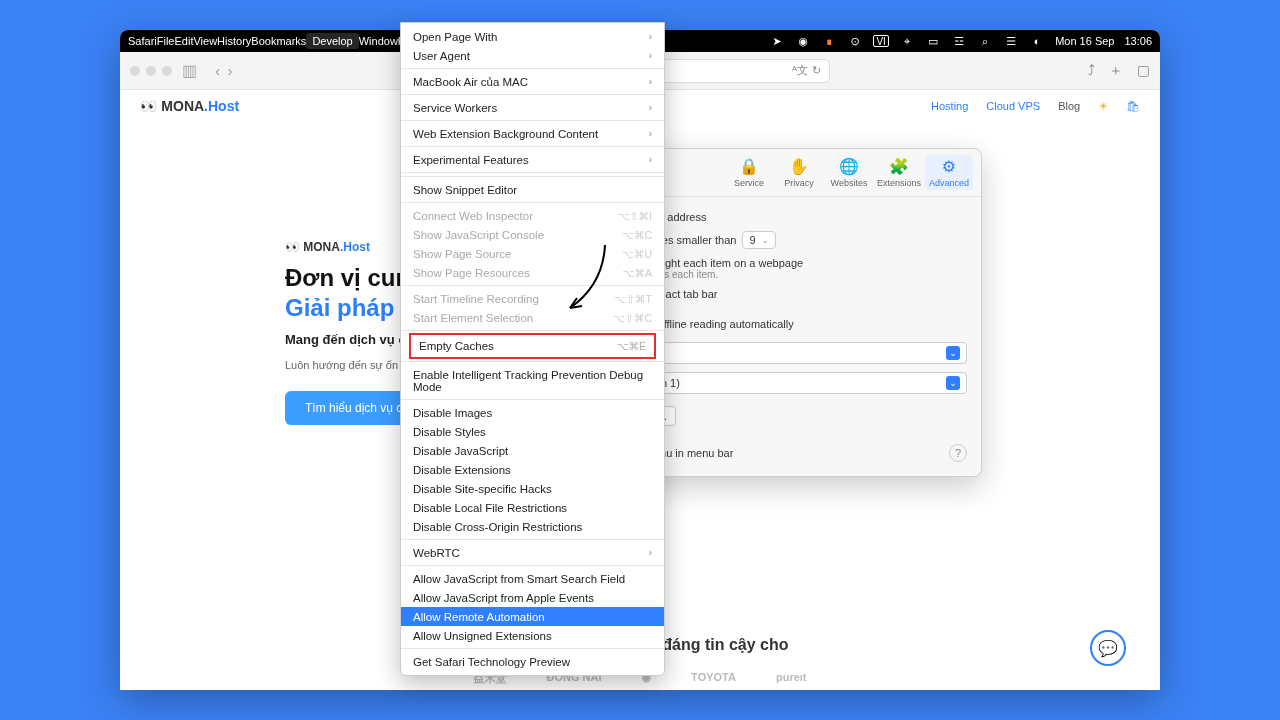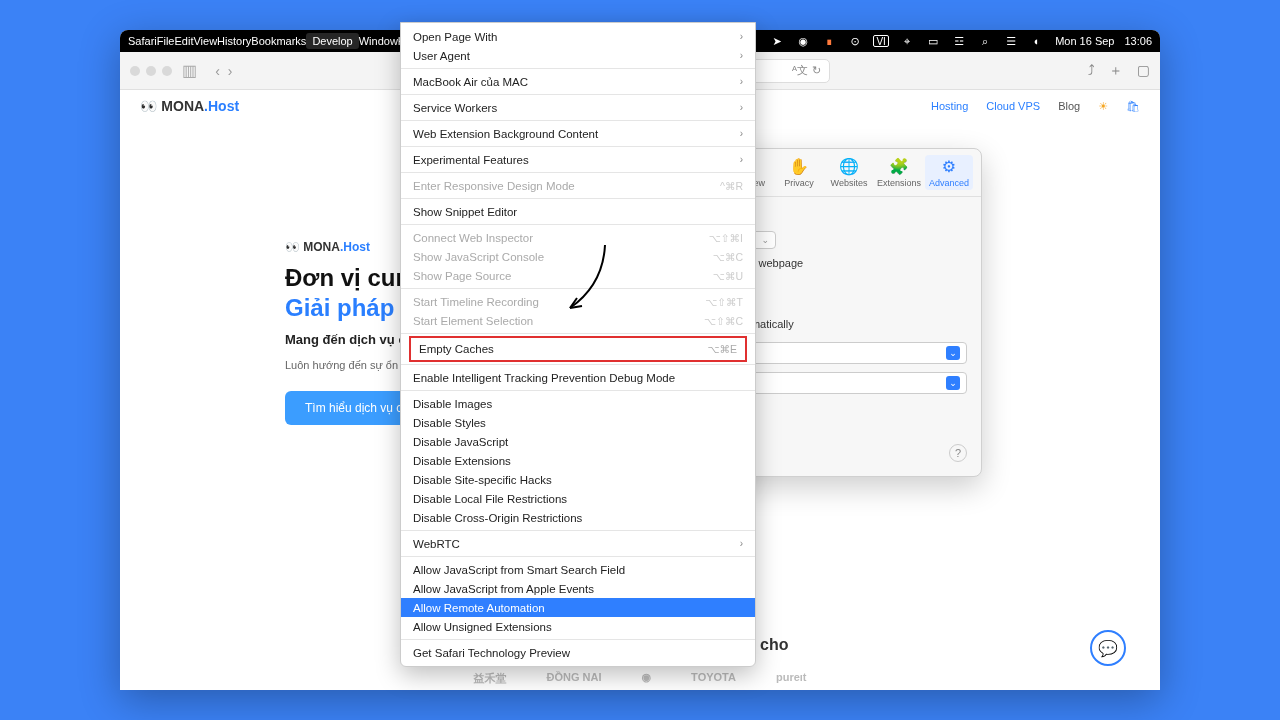--- a/index.html
+++ b/index.html
@@ -32,21 +32,21 @@
 
 .hero { position: absolute; left: 165px; top: 150px; }
 .hero-logo { font-size: 12px; font-weight: 600; color: #333; margin-bottom: 10px; }
 .hero-logo .host { color: #2a7fff; }
 .hero h1 { font-size: 24px; font-weight: 700; color: #111; margin-bottom: 2px; }
 .hero h1.blue { color: #2a7fff; }
 .hero .sub1 { font-size: 13px; font-weight: 600; margin-top: 10px; color: #222; }
 .hero .sub2 { font-size: 11px; color: #666; margin-top: 12px; }
 .hero .cta { margin-top: 20px; background: #3b9dff; color: #fff; border: none; padding: 10px 20px; border-radius: 6px; font-size: 12px; cursor: pointer; }
 
-.dropdown { position: absolute; left: 280px; top: -8px; width: 356px; background: #fff; border: 1px solid #ccc; border-radius: 0 0 6px 6px; box-shadow: 0 8px 24px rgba(0,0,0,0.25); z-index: 100; font-size: 11.5px; color: #222; padding: 4px 0; }
+.dropdown { position: absolute; left: 280px; top: -8px; width: 265px; background: #fff; border: 1px solid #ccc; border-radius: 0 0 6px 6px; box-shadow: 0 8px 24px rgba(0,0,0,0.25); z-index: 100; font-size: 11.5px; color: #222; padding: 4px 0; }
 .menu-item { display: flex; align-items: center; justify-content: space-between; padding: 3.5px 12px; cursor: default; }
 .menu-item.disabled { color: #aaa; }
 .menu-item.selected { background: #2f7fff; color: #fff; }
 .menu-item .shortcut { color: #aaa; font-size: 10.5px; }
 .menu-item.disabled .shortcut { color: #ccc; }
 .menu-item .chev { color: #888; font-size: 10px; }
 .menu-sep { height: 1px; background: #e5e5e5; margin: 3px 0; }
 .highlight-box { border: 2px solid #e03030; margin: -1px 8px; }
 .highlight-box .menu-item { padding: 5px 8px; }
 
@@ -162,21 +162,21 @@
       <span>◉</span>
       <span>TOYOTA</span>
       <span>pureıt</span>
     </div>
   </div>
 
   <div class="prefs-window">
     <div class="prefs-tabs">
       <div class="prefs-tab">
           <span class="ico">🔒</span>
-          <span class="lbl">Preview</span>
+          <span class="lbl">Service</span>
         </div>
       <div class="prefs-tab">
           <span class="ico">✋</span>
           <span class="lbl">Privacy</span>
         </div>
       <div class="prefs-tab">
           <span class="ico">🌐</span>
           <span class="lbl">Websites</span>
         </div>
       <div class="prefs-tab">
@@ -254,40 +254,40 @@
       <div class="menu-item">
         <span>Web Extension Background Content</span>
         <span class="chev">›</span>
       </div>
       <div class="menu-sep"></div>
       <div class="menu-item">
         <span>Experimental Features</span>
         <span class="chev">›</span>
       </div>
       <div class="menu-sep"></div>
-      <div class="menu-item disabled">
-        <span>Enter Responsive Design Mode</span>
-        <span class="shortcut">^⌘R</span>
-      </div>
       <div class="menu-sep"></div>
       <div class="menu-item">
         <span>Show Snippet Editor</span>
       </div>
       <div class="menu-sep"></div>
       <div class="menu-item disabled">
         <span>Connect Web Inspector</span>
         <span class="shortcut">⌥⇧⌘I</span>
       </div>
       <div class="menu-item disabled">
         <span>Show JavaScript Console</span>
         <span class="shortcut">⌥⌘C</span>
       </div>
       <div class="menu-item disabled">
         <span>Show Page Source</span>
         <span class="shortcut">⌥⌘U</span>
+      </div>
+      <div class="menu-item disabled">
+        <span>Show Page Resources</span>
+        <span class="shortcut">⌥⌘A</span>
       </div>
       <div class="menu-sep"></div>
       <div class="menu-item disabled">
         <span>Start Timeline Recording</span>
         <span class="shortcut">⌥⇧⌘T</span>
       </div>
       <div class="menu-item disabled">
         <span>Start Element Selection</span>
         <span class="shortcut">⌥⇧⌘C</span>
       </div>

